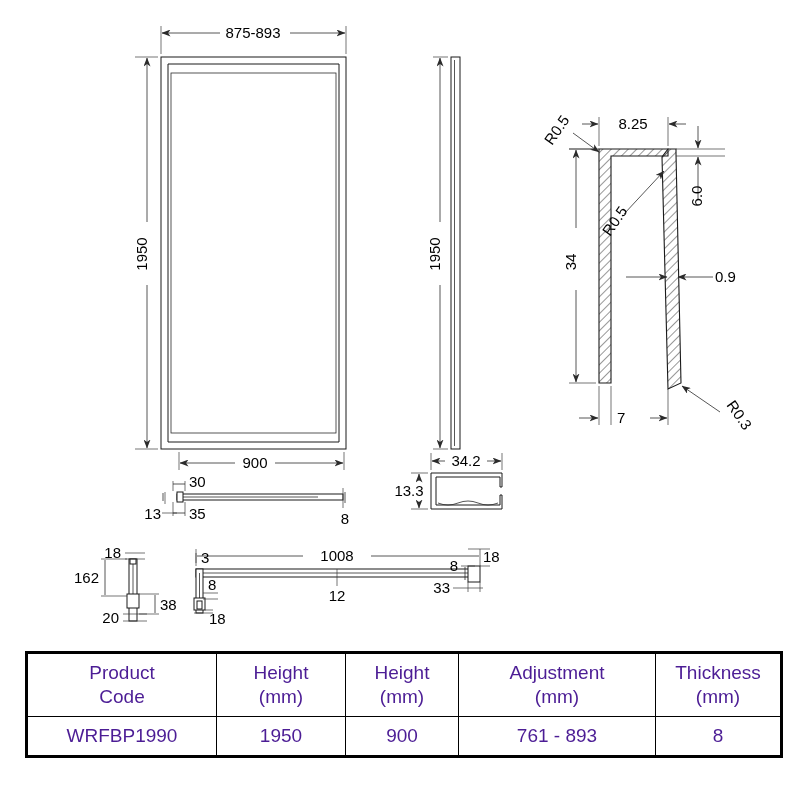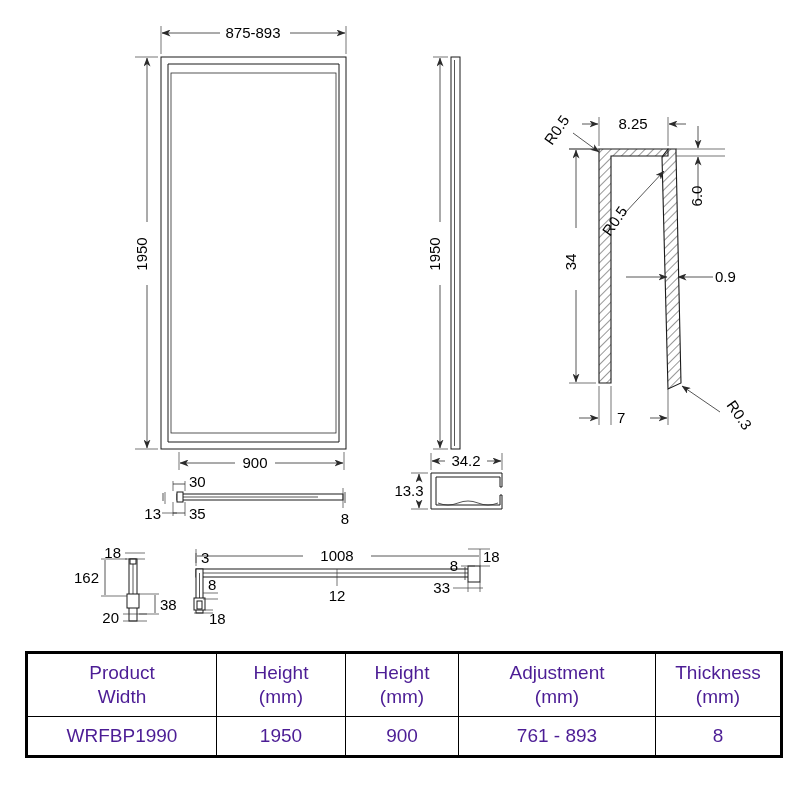--- a/index.html
+++ b/index.html
@@ -415,21 +415,21 @@
 
 </svg>
 </div>
 
 <div id="spec-table-wrap">
   <table class="spec">
     <thead>
       <tr>
         <th class="col-code">
           <span class="hdr-l1">Product</span>
-          <span class="hdr-l2">Width</span>
+          <span class="hdr-l2">Code</span>
         </th>
         <th class="col-h">
           <span class="hdr-l1">Height</span>
           <span class="hdr-l2">(mm)</span>
         </th>
         <th class="col-w">
           <span class="hdr-l1">Height</span>
           <span class="hdr-l2">(mm)</span>
         </th>
         <th class="col-adj">

